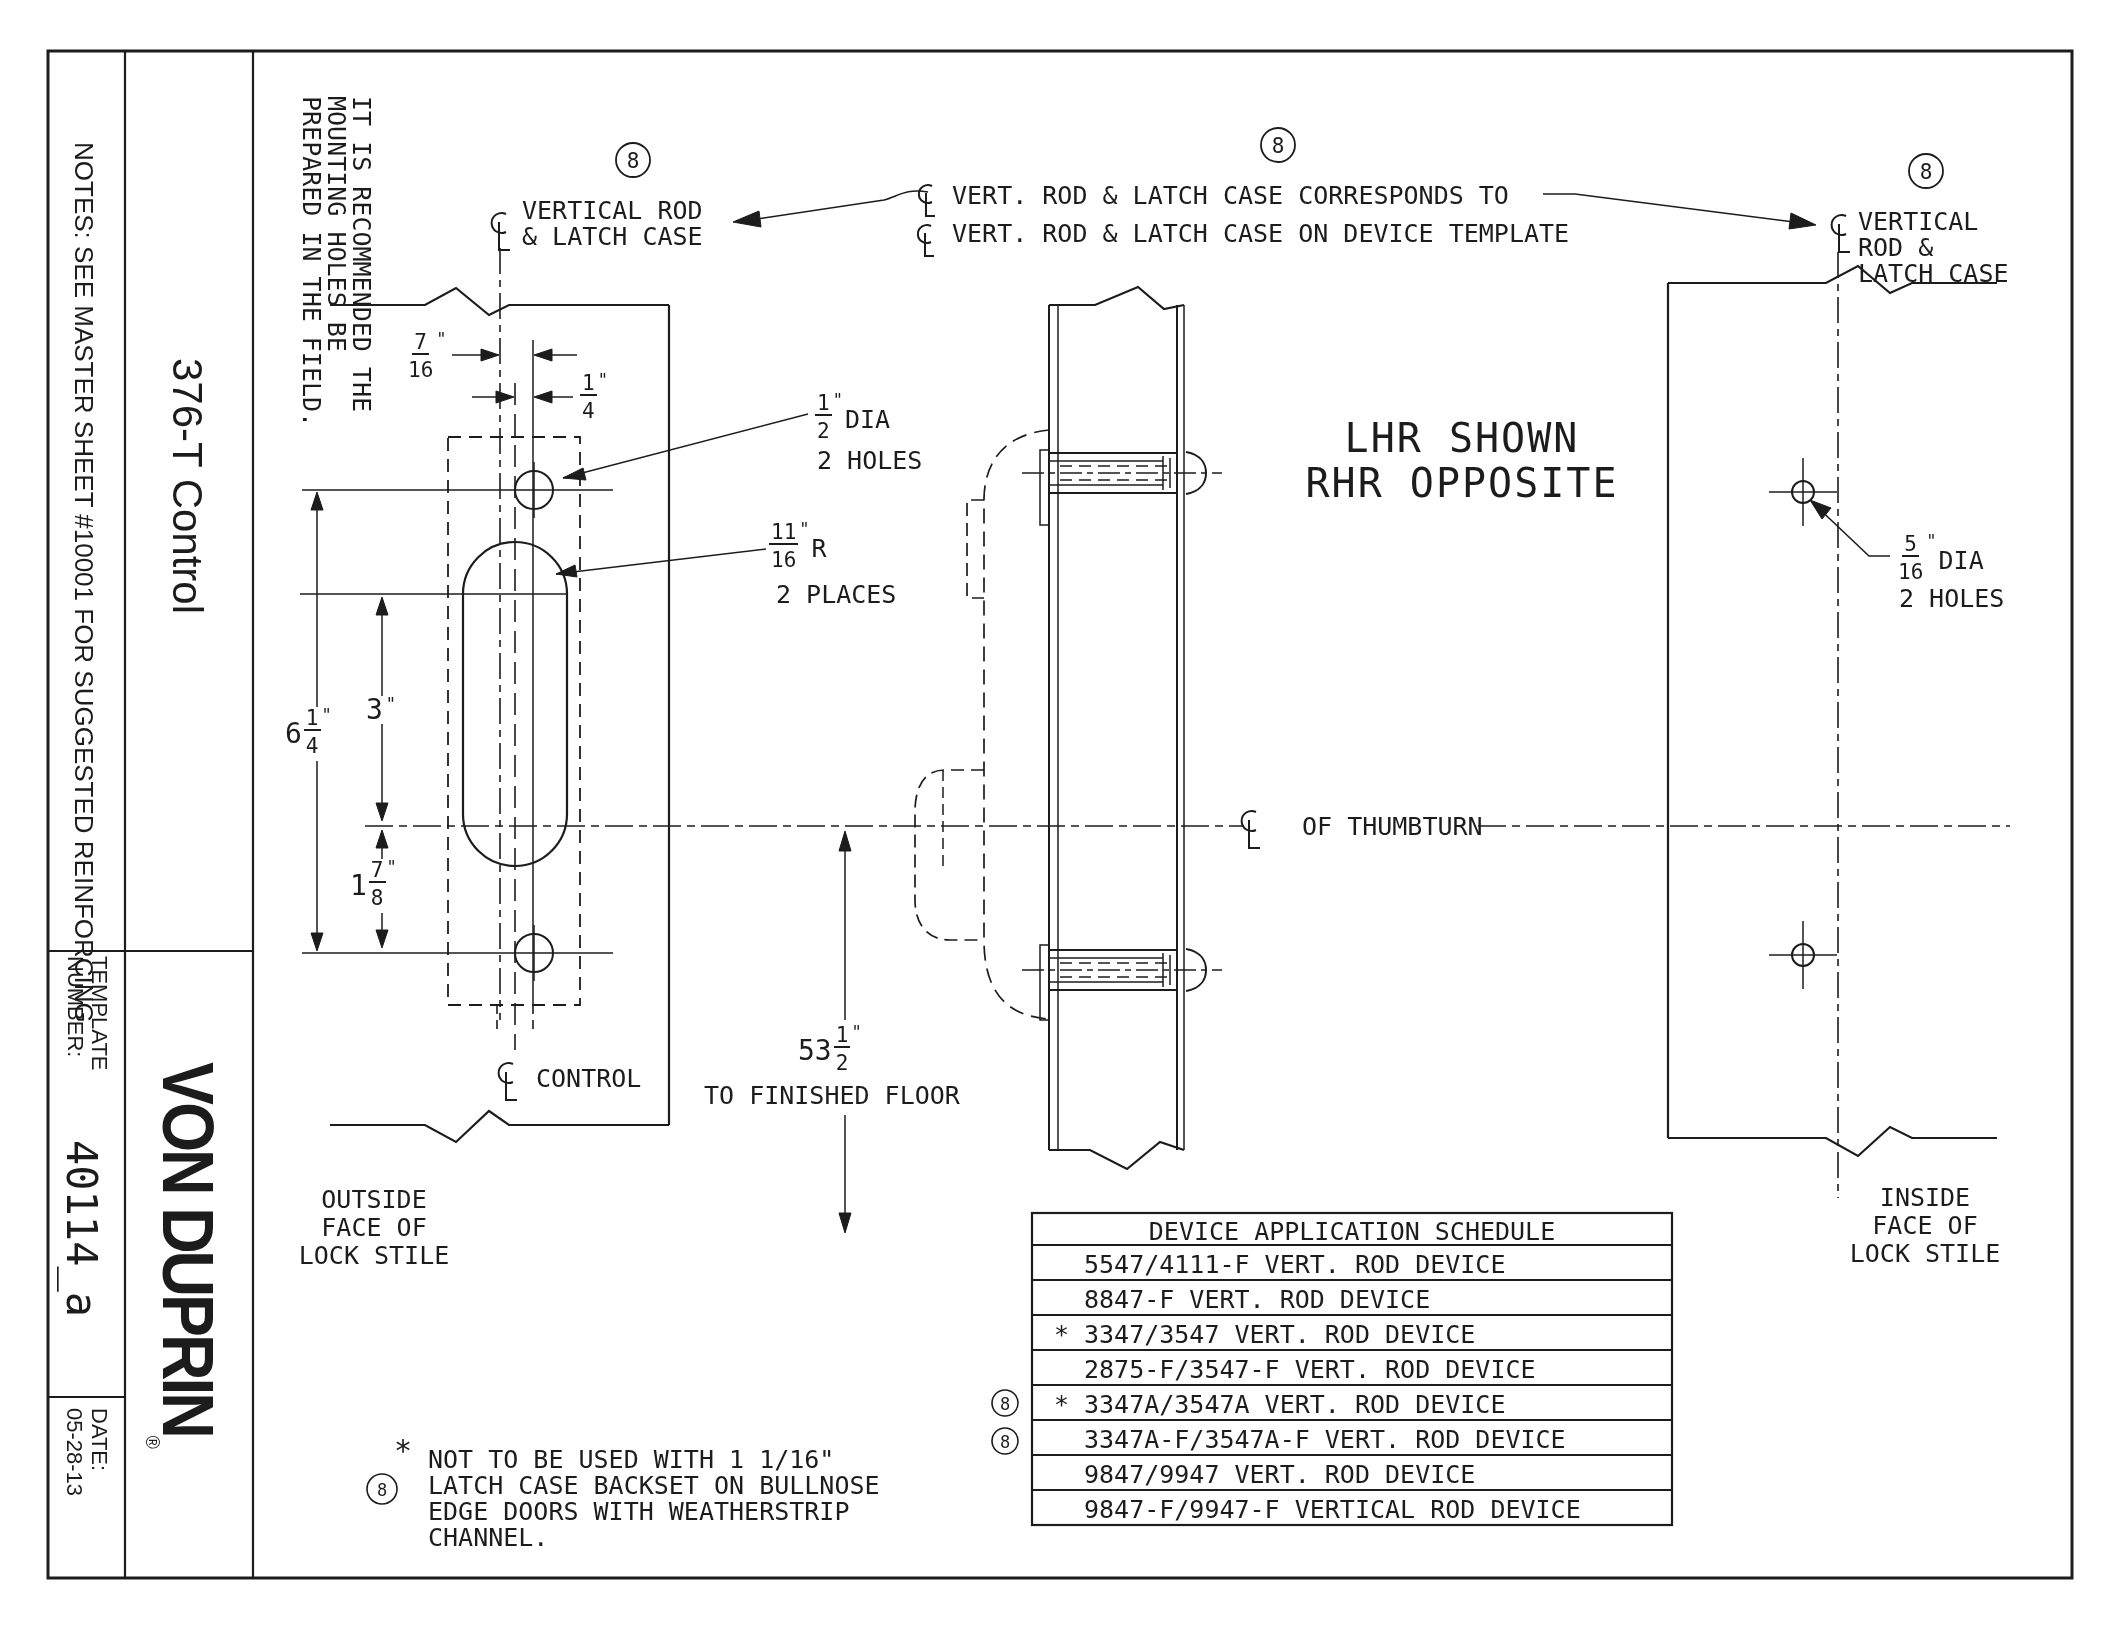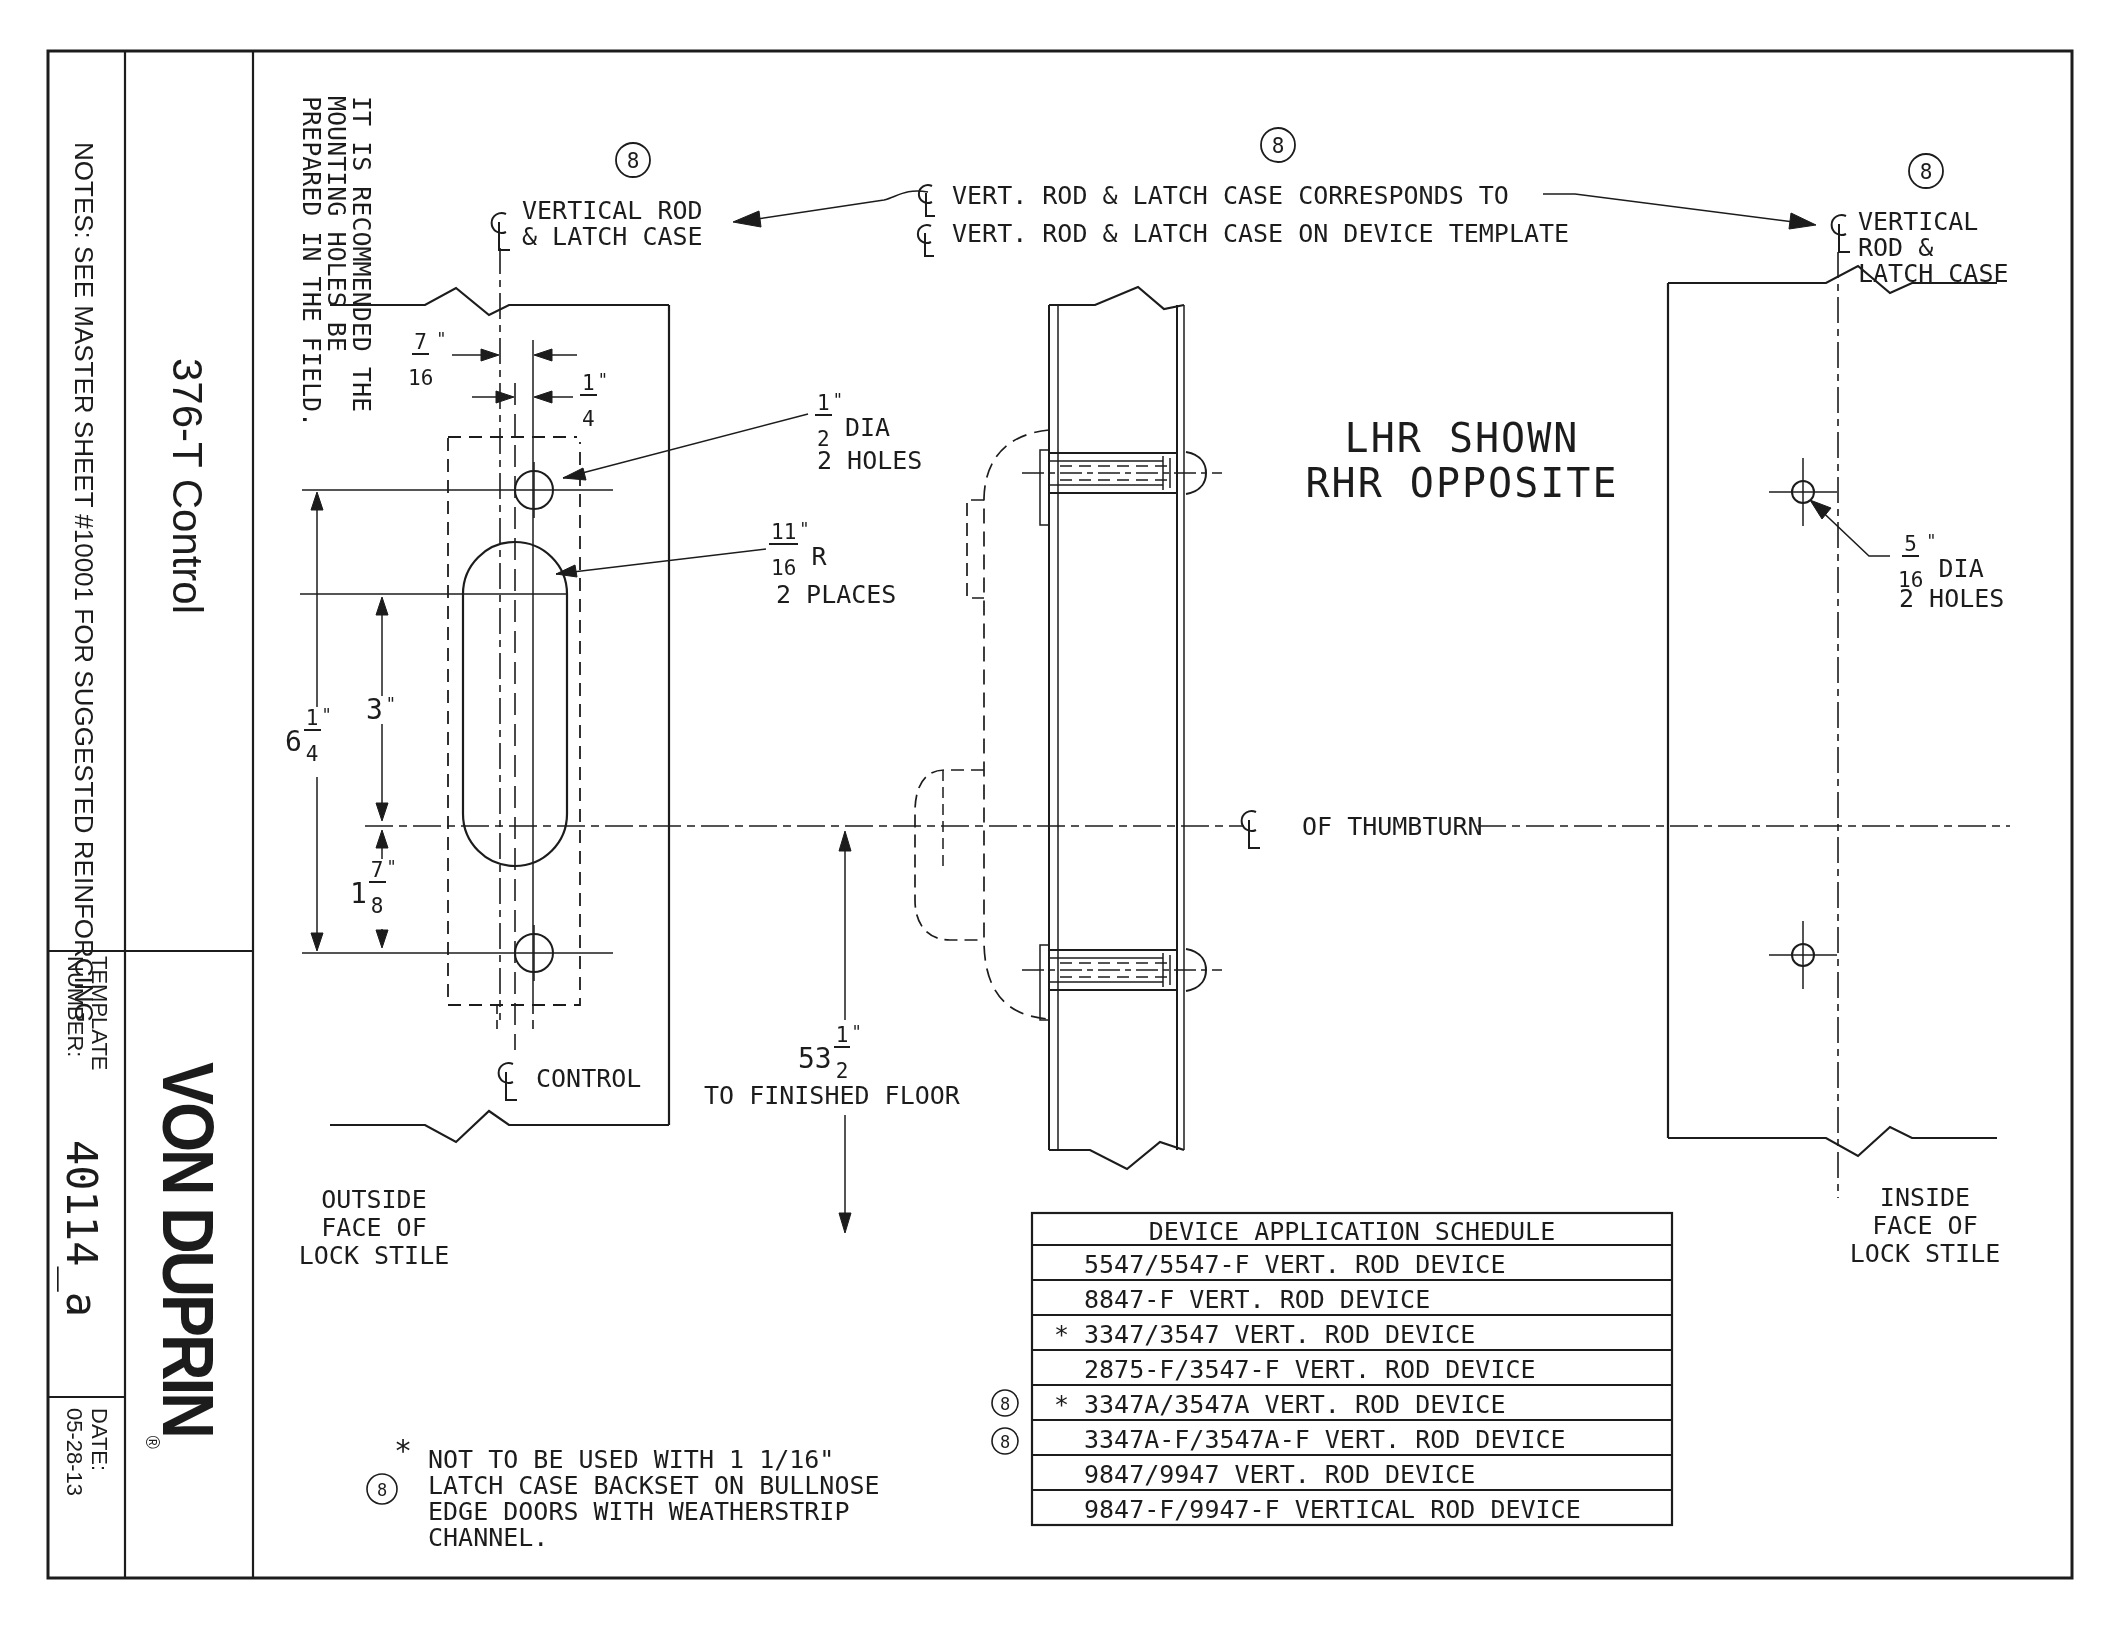--- a/index.html
+++ b/index.html
@@ -12,21 +12,21 @@
   .lhr{font-size:40px;line-height:45px;letter-spacing:2px}
   .rot{position:absolute;z-index:2;transform-origin:0 0;transform:rotate(90deg);
        white-space:pre;color:#1c1c1c}
   .sans{font-family:"Liberation Sans","DejaVu Sans",sans-serif}
   .badge{position:absolute;z-index:3;transform:translate(-50%,-50%);
          font:21px/21px "DejaVu Sans Mono",monospace}
   .badge.sm{font:17px/17px "DejaVu Sans Mono",monospace}
   .frac{display:inline-flex;flex-direction:column;align-items:center;line-height:1.05;
         font-size:21px}
   .frac .fn{border-bottom:2px solid #1c1c1c;padding:0 2px}
-  .frac .fd{padding:12px 2px}
+  .frac .fd{padding:4px 2px}
   .dim{position:absolute;z-index:2;display:flex;align-items:center;background:#fff;
        padding:0 3px;color:#1c1c1c}
   .dim .whole{font:28px/28px "DejaVu Sans Mono",monospace;margin-right:2px}
   .unit{font-size:17px;line-height:17px;align-self:flex-start;margin-left:1px}
   .after{font:25px/25px "DejaVu Sans Mono",monospace;margin-left:2px}
   .brand{font-family:"Liberation Sans","DejaVu Sans",sans-serif;font-weight:800;
          font-size:62px;letter-spacing:-3px;transform-origin:0 0;
          transform:rotate(90deg) scale(1.04,1.18);position:absolute;z-index:2;white-space:pre}
   .brand .r{font-size:17px;font-weight:400;letter-spacing:0;vertical-align:-14px}
 </style>
@@ -295,21 +295,21 @@
   <span class="unit">"</span>
   <span class="after">DIA</span>
 </div>
 <div class="lbl" style="left:1899px;top:586px">2 HOLES</div>
 <div class="lbl ctr" style="left:1925px;top:1184px;line-height:28px">INSIDE
 FACE OF
 LOCK STILE</div>
 
 <div class="lbl ctr" style="left:1352px;top:1219px">DEVICE APPLICATION SCHEDULE</div>
 <div class="lbl" style="left:1054px;top:1252px"></div>
-<div class="lbl" style="left:1084px;top:1252px">5547/5547-F VERT. ROD DEVICE</div>
+<div class="lbl" style="left:1084px;top:1252px">5547/4111-F VERT. ROD DEVICE</div>
 <div class="lbl" style="left:1054px;top:1287px"></div>
 <div class="lbl" style="left:1084px;top:1287px">8847-F VERT. ROD DEVICE</div>
 <div class="lbl" style="left:1054px;top:1322px">*</div>
 <div class="lbl" style="left:1084px;top:1322px">3347/3547 VERT. ROD DEVICE</div>
 <div class="lbl" style="left:1054px;top:1357px"></div>
 <div class="lbl" style="left:1084px;top:1357px">2875-F/3547-F VERT. ROD DEVICE</div>
 <div class="lbl" style="left:1054px;top:1392px">*</div>
 <div class="lbl" style="left:1084px;top:1392px">3347A/3547A VERT. ROD DEVICE</div>
 <div class="lbl" style="left:1054px;top:1427px"></div>
 <div class="lbl" style="left:1084px;top:1427px">3347A-F/3547A-F VERT. ROD DEVICE</div>

